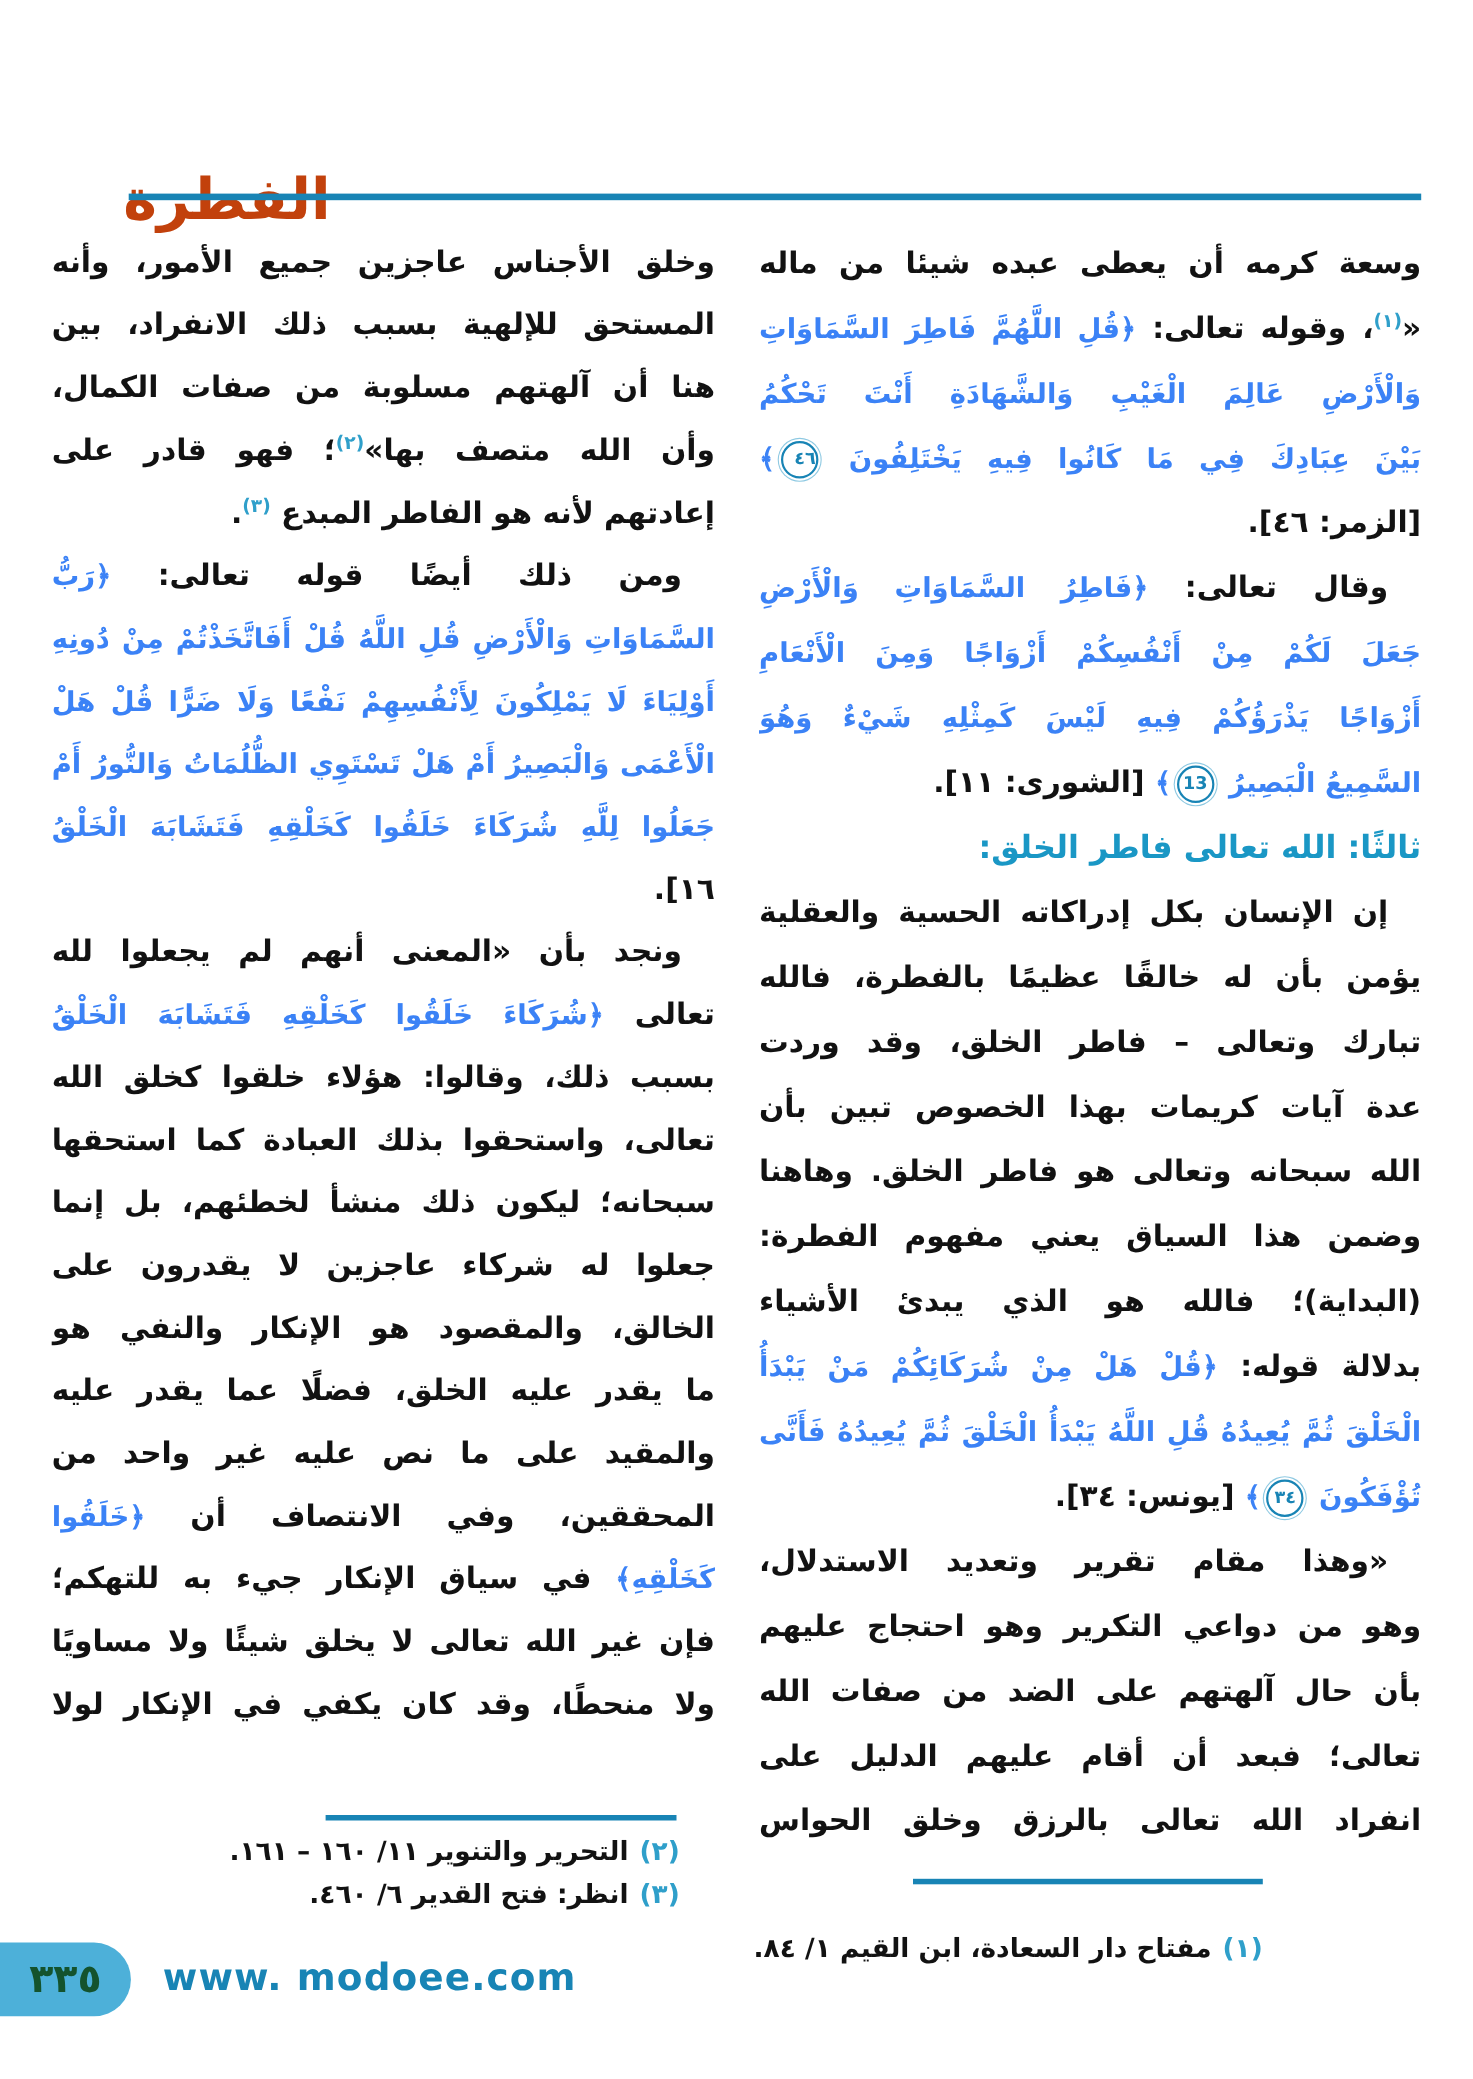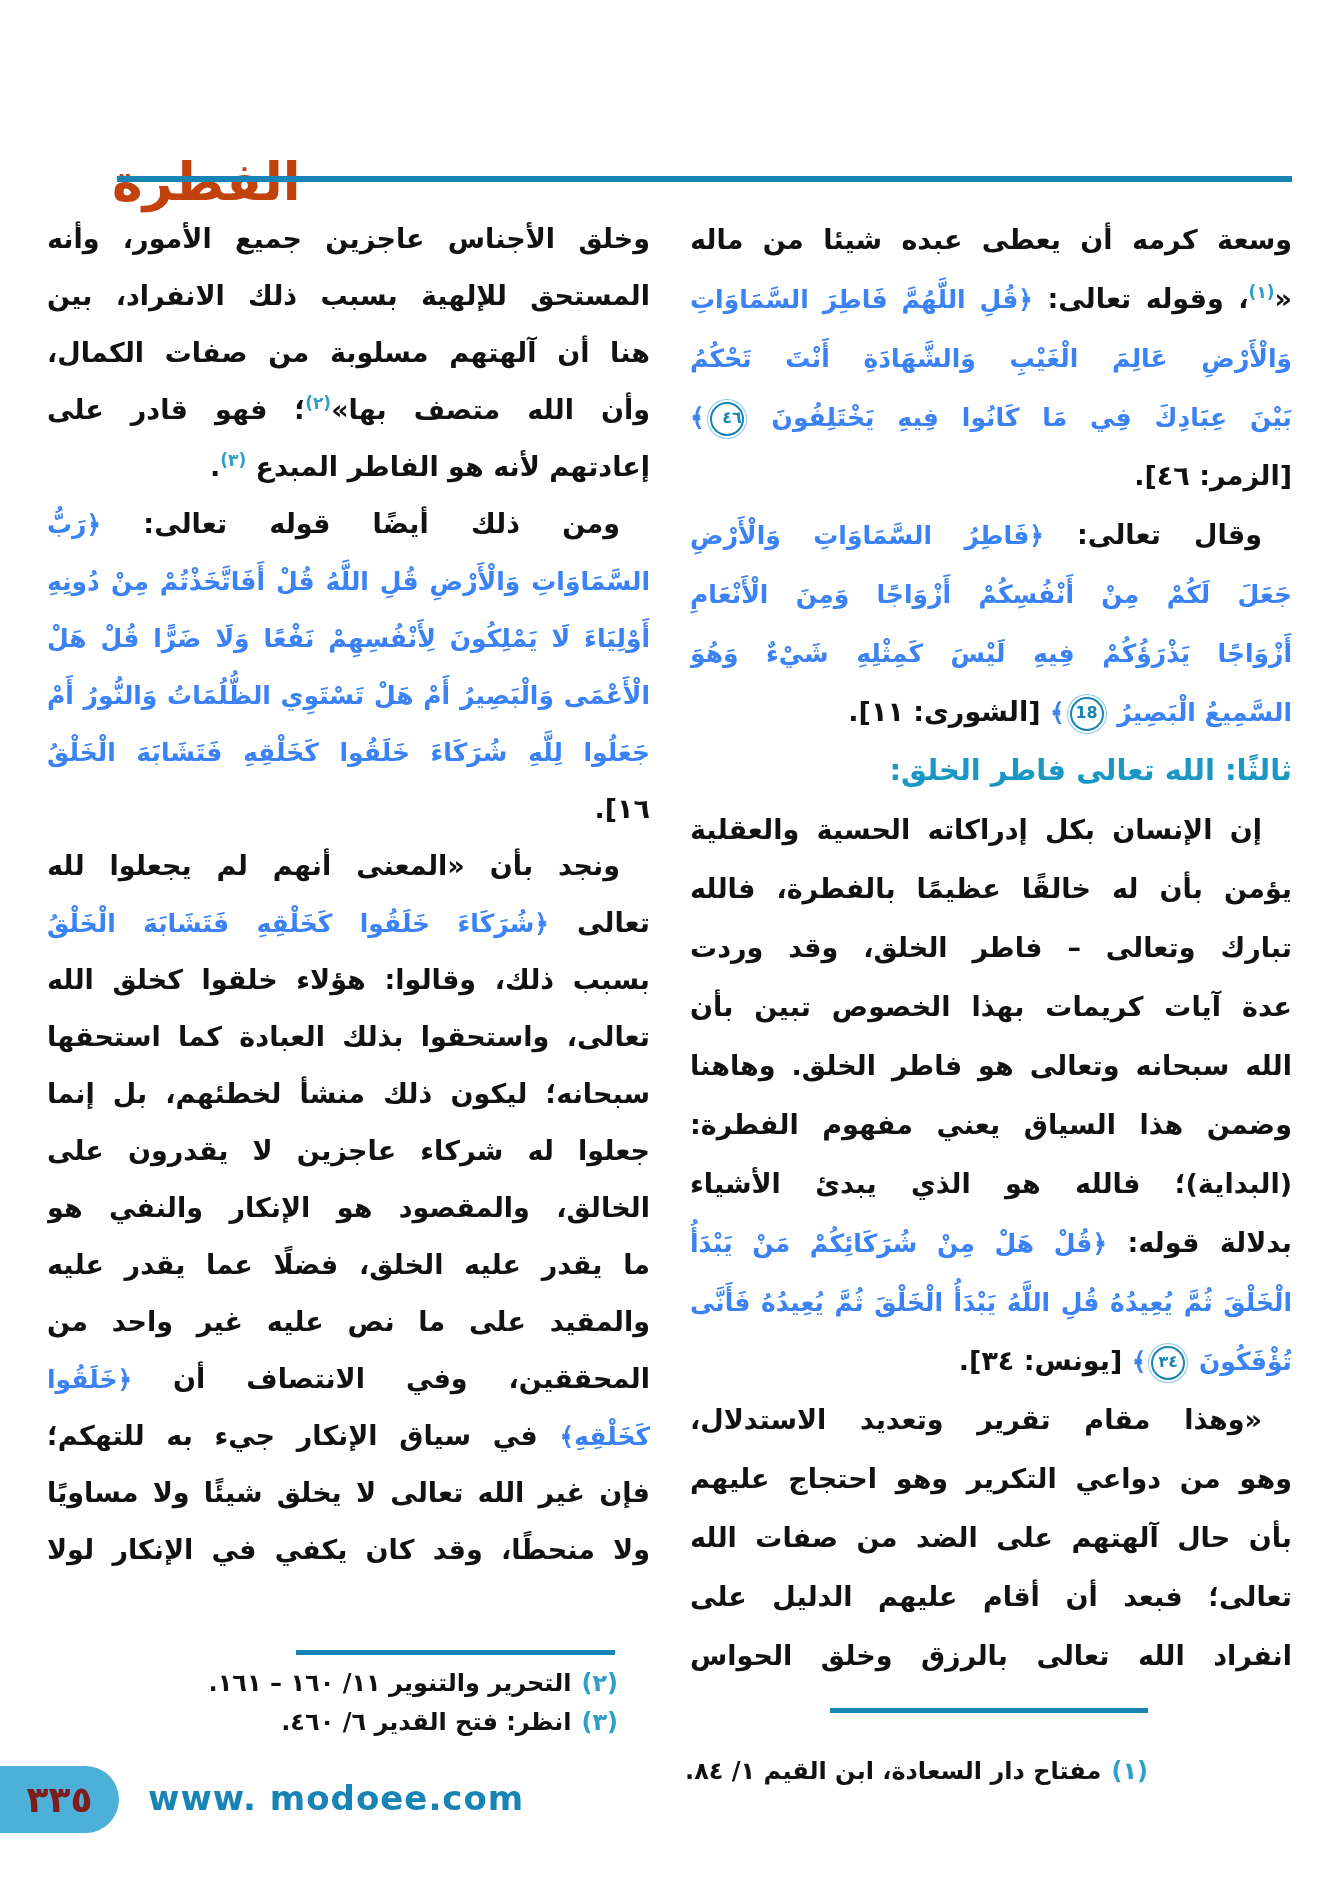--- a/index.html
+++ b/index.html
@@ -36,21 +36,21 @@
   .fn-sep{position:absolute;height:5px;background:#1884b5;}
   #sep-left{left:296px;top:1650px;width:319px;}
   #sep-right{left:830px;top:1708px;width:318px;}
   .fn-block{position:absolute;font-size:24px;font-weight:bold;color:#121212;text-align:right;}
   #fn-left{right:721px;top:1664px;line-height:39px;width:480px;direction:rtl;}
   #fn-right{right:191px;top:1728px;line-height:39px;width:520px;direction:rtl;margin-top:24px;}
   .fn-line{white-space:nowrap;}
   .fn-mark{color:#2f9fca;margin-left:10px;}
   .page-badge{
     position:absolute;left:0;top:1766px;width:119px;height:67px;background:#4db0d9;
-    border-radius:0 34px 34px 0;color:#7f1d1d;font-size:36px;font-weight:bold;
+    border-radius:0 34px 34px 0;color:#14532d;font-size:36px;font-weight:bold;
     display:flex;align-items:center;justify-content:center;
   }
   .website{
     position:absolute;left:148px;top:1778px;font-size:34px;font-weight:bold;
     color:#1884b5;direction:ltr;letter-spacing:1px;
   }
 </style>
 </head>
 <body>
 
@@ -59,21 +59,21 @@
 
 <div class="col col-right">
     <div class="tline just"><span class="b">وسعة كرمه أن يعطى عبده شيئا من ماله</span></div>
     <div class="tline just"><span class="b">«</span><span class="sup">(١)</span><span class="b">، وقوله تعالى: </span><span class="q">﴿قُلِ اللَّهُمَّ فَاطِرَ السَّمَاوَاتِ</span></div>
     <div class="tline just"><span class="q">وَالْأَرْضِ عَالِمَ الْغَيْبِ وَالشَّهَادَةِ أَنْتَ تَحْكُمُ</span></div>
     <div class="tline just"><span class="q">بَيْنَ عِبَادِكَ فِي مَا كَانُوا فِيهِ يَخْتَلِفُونَ </span><span class="medallion">٤٦</span><span class="q">﴾</span></div>
     <div class="tline"><span class="b">[الزمر: ٤٦].</span></div>
     <div class="tline just ind"><span class="b">وقال تعالى: </span><span class="q">﴿فَاطِرُ السَّمَاوَاتِ وَالْأَرْضِ</span></div>
     <div class="tline just"><span class="q">جَعَلَ لَكُمْ مِنْ أَنْفُسِكُمْ أَزْوَاجًا وَمِنَ الْأَنْعَامِ</span></div>
     <div class="tline just"><span class="q">أَزْوَاجًا يَذْرَؤُكُمْ فِيهِ لَيْسَ كَمِثْلِهِ شَيْءٌ وَهُوَ</span></div>
-    <div class="tline"><span class="q">السَّمِيعُ الْبَصِيرُ </span><span class="medallion">18</span><span class="q">﴾</span><span class="b"> [الشورى: ١١].</span></div>
+    <div class="tline"><span class="q">السَّمِيعُ الْبَصِيرُ </span><span class="medallion">13</span><span class="q">﴾</span><span class="b"> [الشورى: ١١].</span></div>
     <div class="tline head"><span class="">ثالثًا: الله تعالى فاطر الخلق:</span></div>
     <div class="tline just ind"><span class="b">إن الإنسان بكل إدراكاته الحسية والعقلية</span></div>
     <div class="tline just"><span class="b">يؤمن بأن له خالقًا عظيمًا بالفطرة، فالله</span></div>
     <div class="tline just"><span class="b">تبارك وتعالى – فاطر الخلق، وقد وردت</span></div>
     <div class="tline just"><span class="b">عدة آيات كريمات بهذا الخصوص تبين بأن</span></div>
     <div class="tline just"><span class="b">الله سبحانه وتعالى هو فاطر الخلق. وهاهنا</span></div>
     <div class="tline just"><span class="b">وضمن هذا السياق يعني مفهوم الفطرة:</span></div>
     <div class="tline just"><span class="b">(البداية)؛ فالله هو الذي يبدئ الأشياء</span></div>
     <div class="tline just"><span class="b">بدلالة قوله: </span><span class="q">﴿قُلْ هَلْ مِنْ شُرَكَائِكُمْ مَنْ يَبْدَأُ</span></div>
     <div class="tline just"><span class="q">الْخَلْقَ ثُمَّ يُعِيدُهُ قُلِ اللَّهُ يَبْدَأُ الْخَلْقَ ثُمَّ يُعِيدُهُ فَأَنَّى</span></div>

